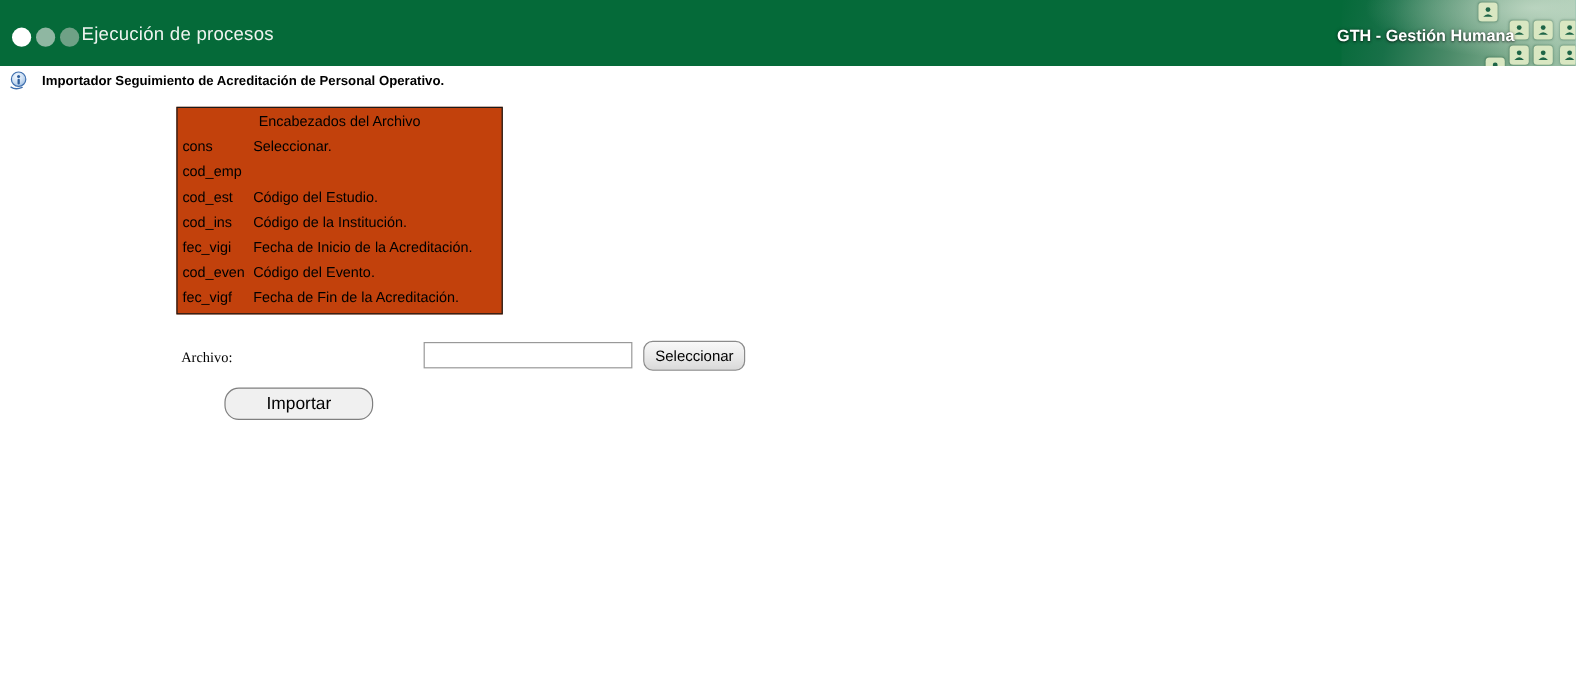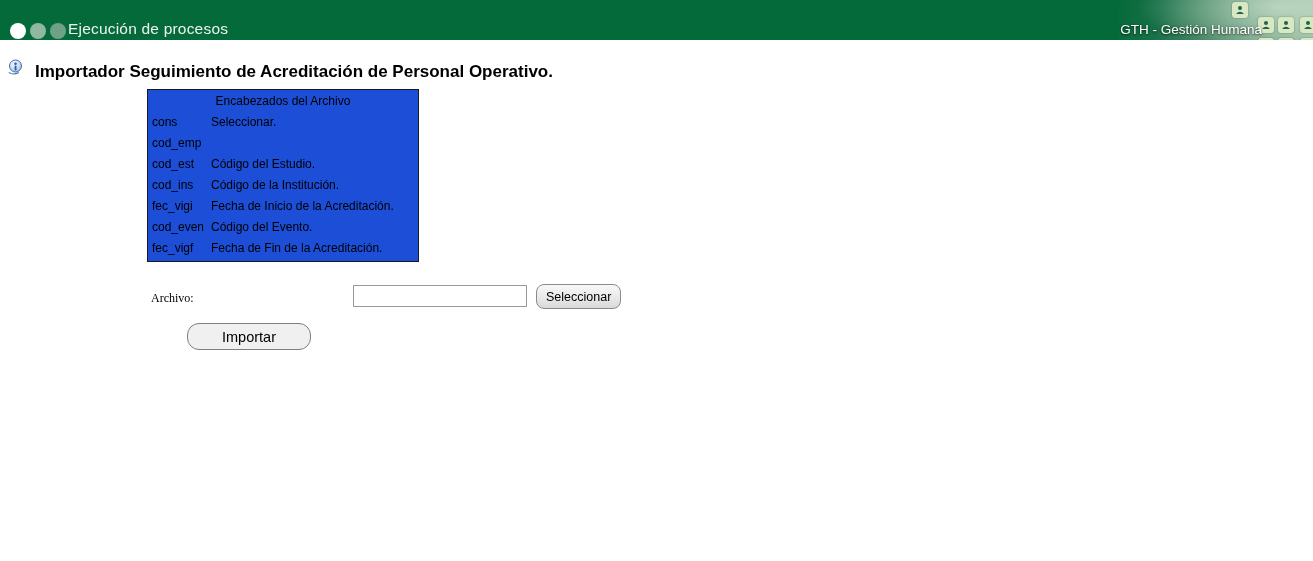--- a/index.html
+++ b/index.html
@@ -11,21 +11,21 @@
   html,body{margin:0;padding:0;}
   body{
     width:1313px;height:561px;
     background:#ffffff;
     font-family:"Liberation Sans",sans-serif;
     position:relative;
     overflow:hidden;
   }
   
   .topbar{
-    position:absolute;left:0;top:0;width:1313px;height:40px;
+    position:absolute;left:0;top:0;width:1313px;height:55px;
     background:var(--header-green,#056a39);
     overflow:hidden;
   }
   .dots{position:absolute;left:10px;top:23px;display:flex;gap:4px;}
   .dot{width:16px;height:16px;border-radius:50%;display:inline-block;}
   .dot.d1{background:#ffffff;}
   .dot.d2{background:#8fb7a2;}
   .dot.d3{background:#6fa186;}
   .topbar-title{
     position:absolute;left:68px;top:20px;
@@ -40,37 +40,37 @@
   }
   .tile{
     position:absolute;width:16px;height:16px;border-radius:3px;
     background:var(--tile-bg,#d9e7c2);
     box-shadow:0 0 2px rgba(0,60,30,.45);
     display:flex;align-items:center;justify-content:center;
   }
   .tile svg{display:block;}
   .brand{
     position:absolute;right:51px;top:22px;
-    font-size:13.5px;font-weight:normal;color:#ffffff;
+    font-size:13.5px;font-weight:bold;color:#ffffff;
     text-shadow:0 1px 2px rgba(0,0,0,.55),0 0 3px rgba(0,0,0,.35);
     z-index:2;white-space:nowrap;
   }
   
   .info-icon{position:absolute;left:7px;top:59px;width:17px;height:17px;cursor:pointer;}
   .page-title{
     position:absolute;left:35px;top:62px;margin:0;
-    font-size:17px;font-weight:bold;color:#000000;white-space:nowrap;
+    font-size:11px;font-weight:bold;color:#000000;white-space:nowrap;
   }
   
   .headers-box{
     position:absolute;left:147px;top:89px;width:272px;
     border:1px solid #1a1a1a;
     font-size:12px;color:#000;
     padding:1px 4px 2px 4px;
-    background:#1d4ed8;
+    background:#c2410c;
   }
   .hb-title{text-align:center;line-height:21px;white-space:nowrap;}
   .hb-row{display:grid;grid-template-columns:59px 1fr;line-height:21px;}
   .hb-code,.hb-desc{white-space:nowrap;}
   
   .file-label{
     position:absolute;left:151px;top:291px;
     font-size:12px;color:#000;font-family:Liberation Serif, serif;
   }
   .file-input{

